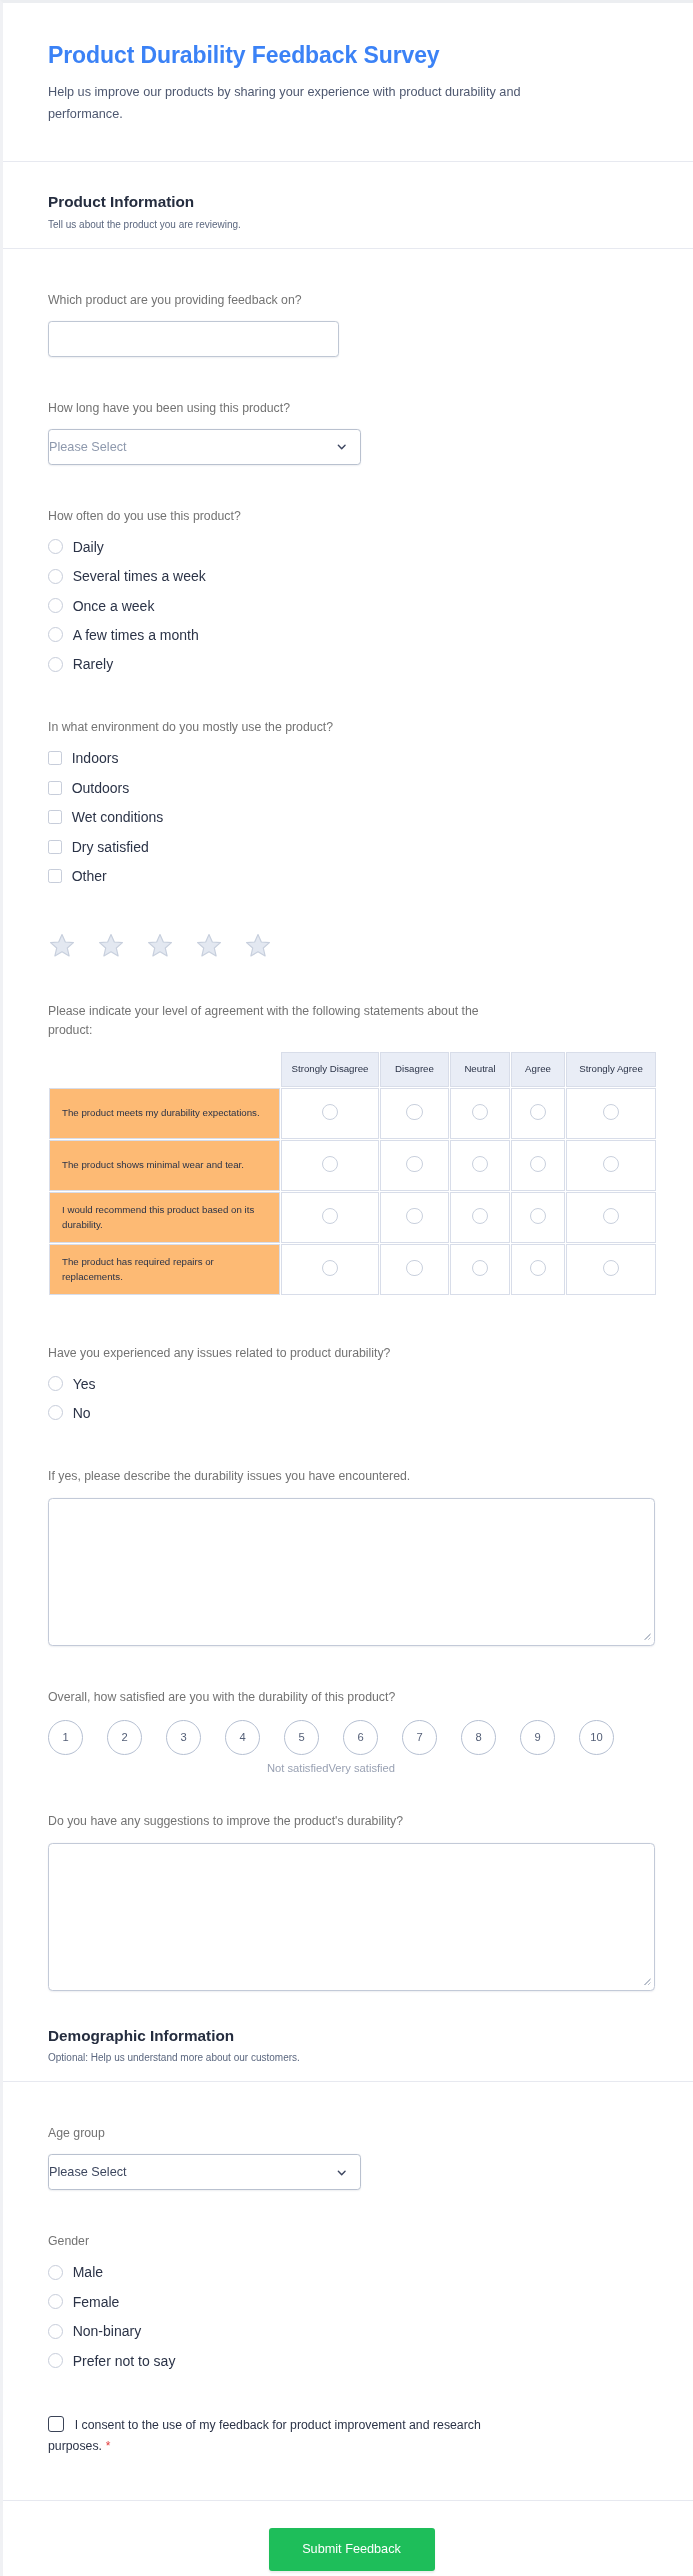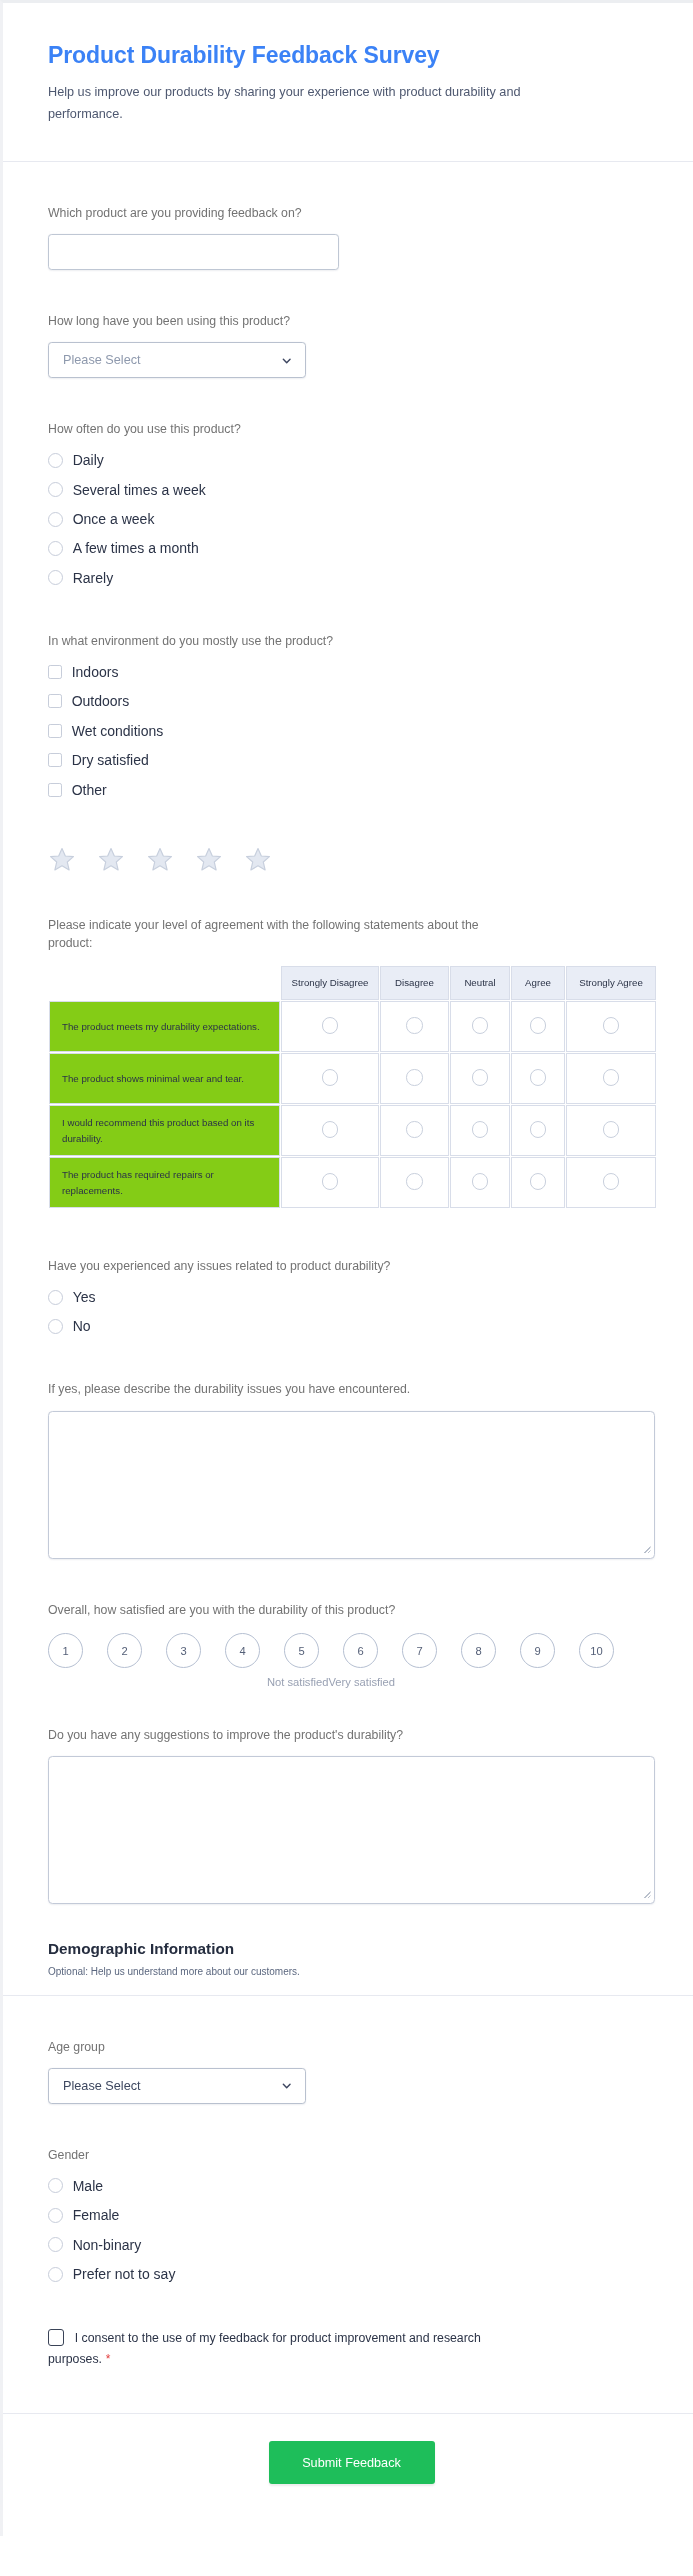--- a/index.html
+++ b/index.html
@@ -31,25 +31,25 @@
   .q-label.narrow { max-width: 477px; }
 
   .text-input {
     margin-top: 11.2px; width: 291px; height: 36px;
     border: 0.7px solid #bfc7d4; border-radius: 3.7px; background: #fff;
     box-shadow: 0 0.7px 1.5px rgba(87,100,126,0.10);
     font-size: 12px; color:#2b3347; padding: 0 10.4px; display:block;
   }
 
   .select {
-    margin-top: 11.2px; width: 258px; height: 36px;
+    margin-top: 11.2px; width: 313px; height: 36px;
     border: 0.7px solid #b9c1cf; border-radius: 3.7px; background:#fff;
     box-shadow: 0 0.7px 1.5px rgba(87,100,126,0.10);
     display: flex; align-items: center; justify-content: space-between;
-    padding: 0 12px 0 14px; cursor: pointer;
+    padding: 0 12px 0 0; cursor: pointer;
   }
   .select .sel-text { font-size: 12.7px; }
   .sel-placeholder { color: #8e99ad; }
   .sel-value { color: #3d475f; }
   .chevron { flex: 0 0 auto; display:flex; }
 
   .opts { margin-top: 3px; }
   .opt { display: flex; align-items: center; margin-top: 13.4px; cursor: pointer; }
   .radio-circle {
     width: 15px; height: 15px; border-radius: 50%;
@@ -69,21 +69,21 @@
     border-collapse: separate; border-spacing: 1.5px;
     font-size: 9.7px;
   }
   table.matrix th, table.matrix td { border: 0.7px solid #d8dde9; }
   th.corner { border: none !important; background: transparent; }
   th.col-head {
     background: #e9edf6; color: #2b3347; font-weight: 400;
     text-align: center; padding: 9px 4.5px; line-height: 1.45; vertical-align: middle;
   }
   th.row-label {
-    background: #84cc16; color: #2b3347; font-weight: 400;
+    background: #fdba74; color: #2b3347; font-weight: 400;
     text-align: left; padding: 9px 12px; line-height: 1.55; vertical-align: middle;
   }
   td.m-cell { background: #fff; text-align: center; vertical-align: middle; height: 51px; }
   .m-radio {
     display: inline-block; width: 16.4px; height: 16.4px; border-radius: 50%;
     border: 0.7px solid #c9d0dd; background: #fff; cursor: pointer;
   }
 
   .ta-wrap { position: relative; margin-top: 12px; width: 607px; }
   textarea.big-text {
@@ -128,20 +128,25 @@
 </head>
 <body>
 
 <div class="page">
 
   <h1 class="form-title">Product Durability Feedback Survey</h1>
   <p class="form-desc">Help us improve our products by sharing your experience with product durability and performance.</p>
 
   <hr class="divider">
 
+  <div class="section-head">
+    <h2>Product Information</h2>
+    <div class="section-sub">Tell us about the product you are reviewing.</div>
+    <hr class="divider">
+  </div>
 
   <div class="q">
     <div class="q-label">Which product are you providing feedback on?</div>
     <input class="text-input" type="text" value="" style="">
   </div>
 
   <div class="q">
     <div class="q-label">How long have you been using this product?</div>
     <div class="select">
       <span class="sel-text sel-placeholder">Please Select</span>

